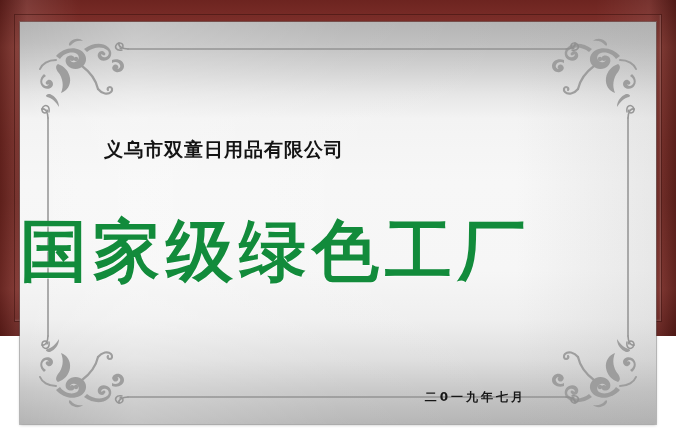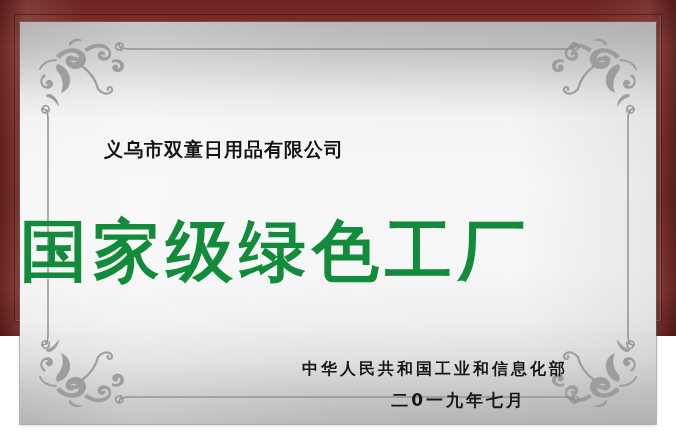--- a/index.html
+++ b/index.html
@@ -140,21 +140,21 @@
     top: 337px;
     font-size: 16px;
     font-weight: bold;
     letter-spacing: 3px;
     color: #171717;
   }
   #issue-date {
     position: absolute;
     right: 130px;
     top: 367px;
-    font-size: 17px;
+    font-size: 12px;
     font-weight: bold;
     letter-spacing: 3px;
     color: #171717;
   }
 </style>
 </head>
 <body>
 
 <div id="plaque">
 
@@ -246,18 +246,17 @@
           <use href="#rule-v" x="22" y="82"></use>
         </g>
       </svg>
     </div>
 
     <div id="content">
       <div class="cn" id="company-name">义乌市双童日用品有限公司</div>
 
       <div class="cn" id="main-title">国家级绿色工厂</div>
 
-      <div class="cn" id="issuer">中华人民共和国工业和信息化部</div>
 
       <div class="cn" id="issue-date">二0一九年七月</div>
     </div>
   </div>
 </div>
 
 </body></html>

